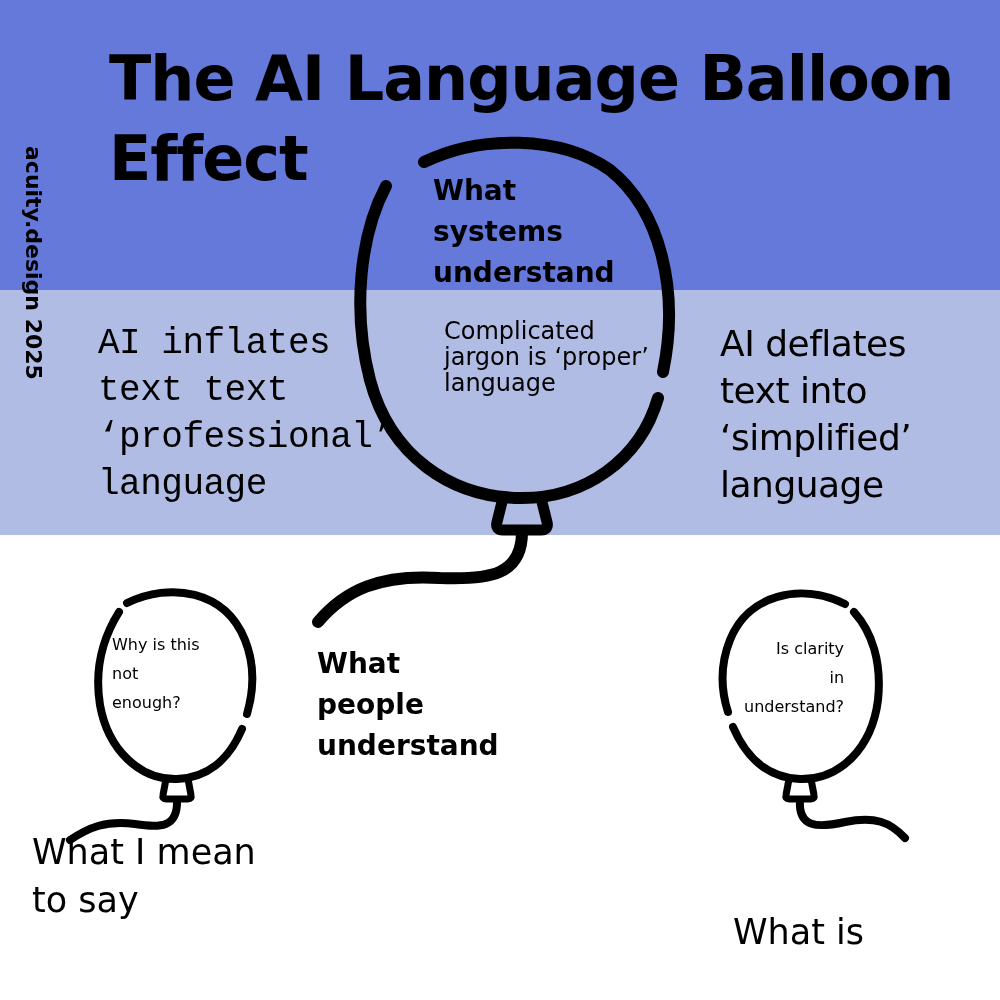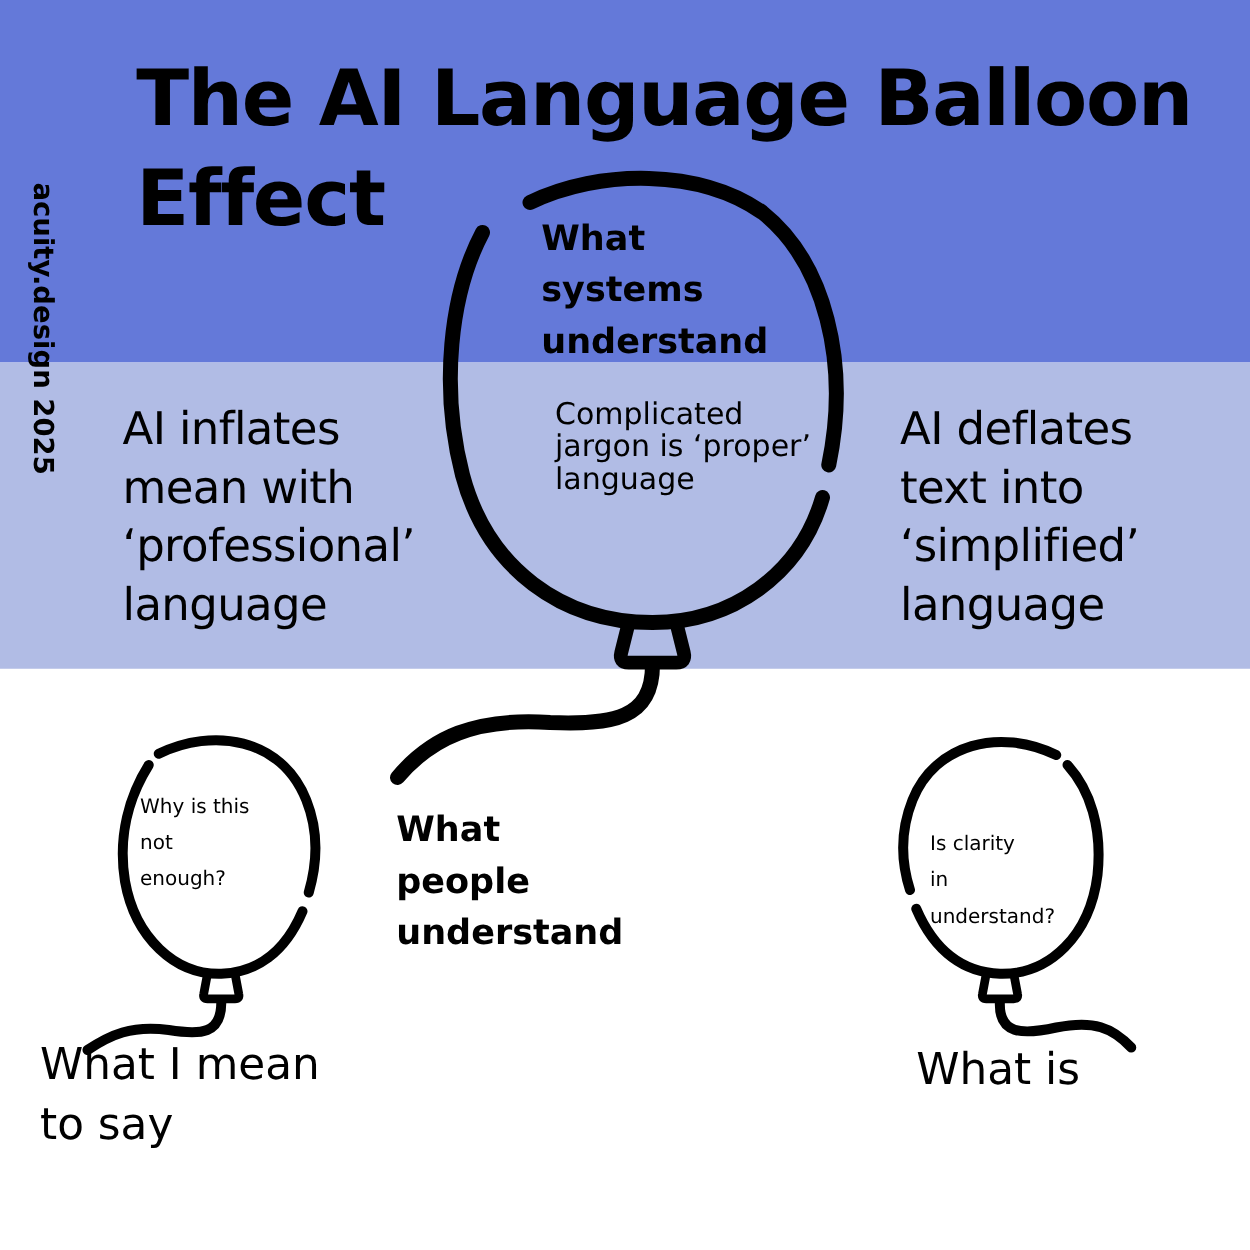--- a/index.html
+++ b/index.html
@@ -2,49 +2,49 @@
 <html><head>
 <meta charset="utf-8">
 <style>
   html, body { margin: 0; padding: 0; }
   body { width: 1000px; height: 1000px; position: relative; overflow: hidden; background: #ffffff; font-family: "DejaVu Sans", sans-serif; color: #000; }
   .band-top { position: absolute; left: 0; top: 0; width: 1000px; height: 290px; }
   .band-mid { position: absolute; left: 0; top: 290px; width: 1000px; height: 245px; }
   .title { position: absolute; left: 98px; top: 28px; width: 860px; font-weight: bold; font-size: 62px; line-height: 80px; letter-spacing: -1px; margin: 11px; }
   .credit { position: absolute; left: 22px; top: 146px; transform-origin: left top; transform: translate(24px, 0) rotate(90deg); font-weight: bold; font-size: 22px; white-space: nowrap; }
   .side-text { position: absolute; font-size: 36px; line-height: 47px; white-space: nowrap; font-family: "DejaVu Sans", sans-serif; letter-spacing: -0.5px; }
-  .side-left { left: 98px; top: 320px; }
+  .side-left { left: 98px; top: 320px; font-family: Liberation Mono, monospace; }
   .side-right { left: 720px; top: 320px; }
   svg.balloons { position: absolute; left: 0; top: 0; }
   .big-label { position: absolute; left: 433px; top: 170px; font-weight: bold; font-size: 28px; line-height: 41px; }
   .big-sub { position: absolute; left: 444px; top: 318px; font-size: 24px; line-height: 26px; white-space: nowrap; }
   .people { position: absolute; left: 317px; top: 643px; font-weight: bold; font-size: 28px; line-height: 41px; }
   .small-q { position: absolute; font-size: 16px; line-height: 29px; white-space: nowrap; }
   .q-left { left: 112px; top: 630px; }
-  .q-right { left: 744px; top: 660px; }
+  .q-right { left: 744px; top: 634px; text-align: right; }
   .bottom-label { position: absolute; font-size: 35px; line-height: 48px; white-space: nowrap; }
   .bl-left { left: 32px; top: 828px; }
-  .bl-right { left: 733px; top: 832px; }
+  .bl-right { left: 733px; top: 908px; }
 </style>
 </head>
 <body>
 
 <div class="band-top" style="background:#6479d9;"></div>
 <div class="band-mid" style="background:#b1bce5;"></div>
 
 <h1 class="title">
   <span>The AI Language Balloon</span><br>
   <span>Effect</span>
 </h1>
 
 <div class="credit">acuity.design 2025</div>
 
 <div class="side-text side-left">
   <div>AI inflates</div>
-  <div>mean with</div>
+  <div>text text</div>
   <div>‘professional’</div>
   <div>language</div>
 </div>
 
 <div class="side-text side-right">
   <div>AI deflates</div>
   <div>text into</div>
   <div>‘simplified’</div>
   <div>language</div>
 </div>

